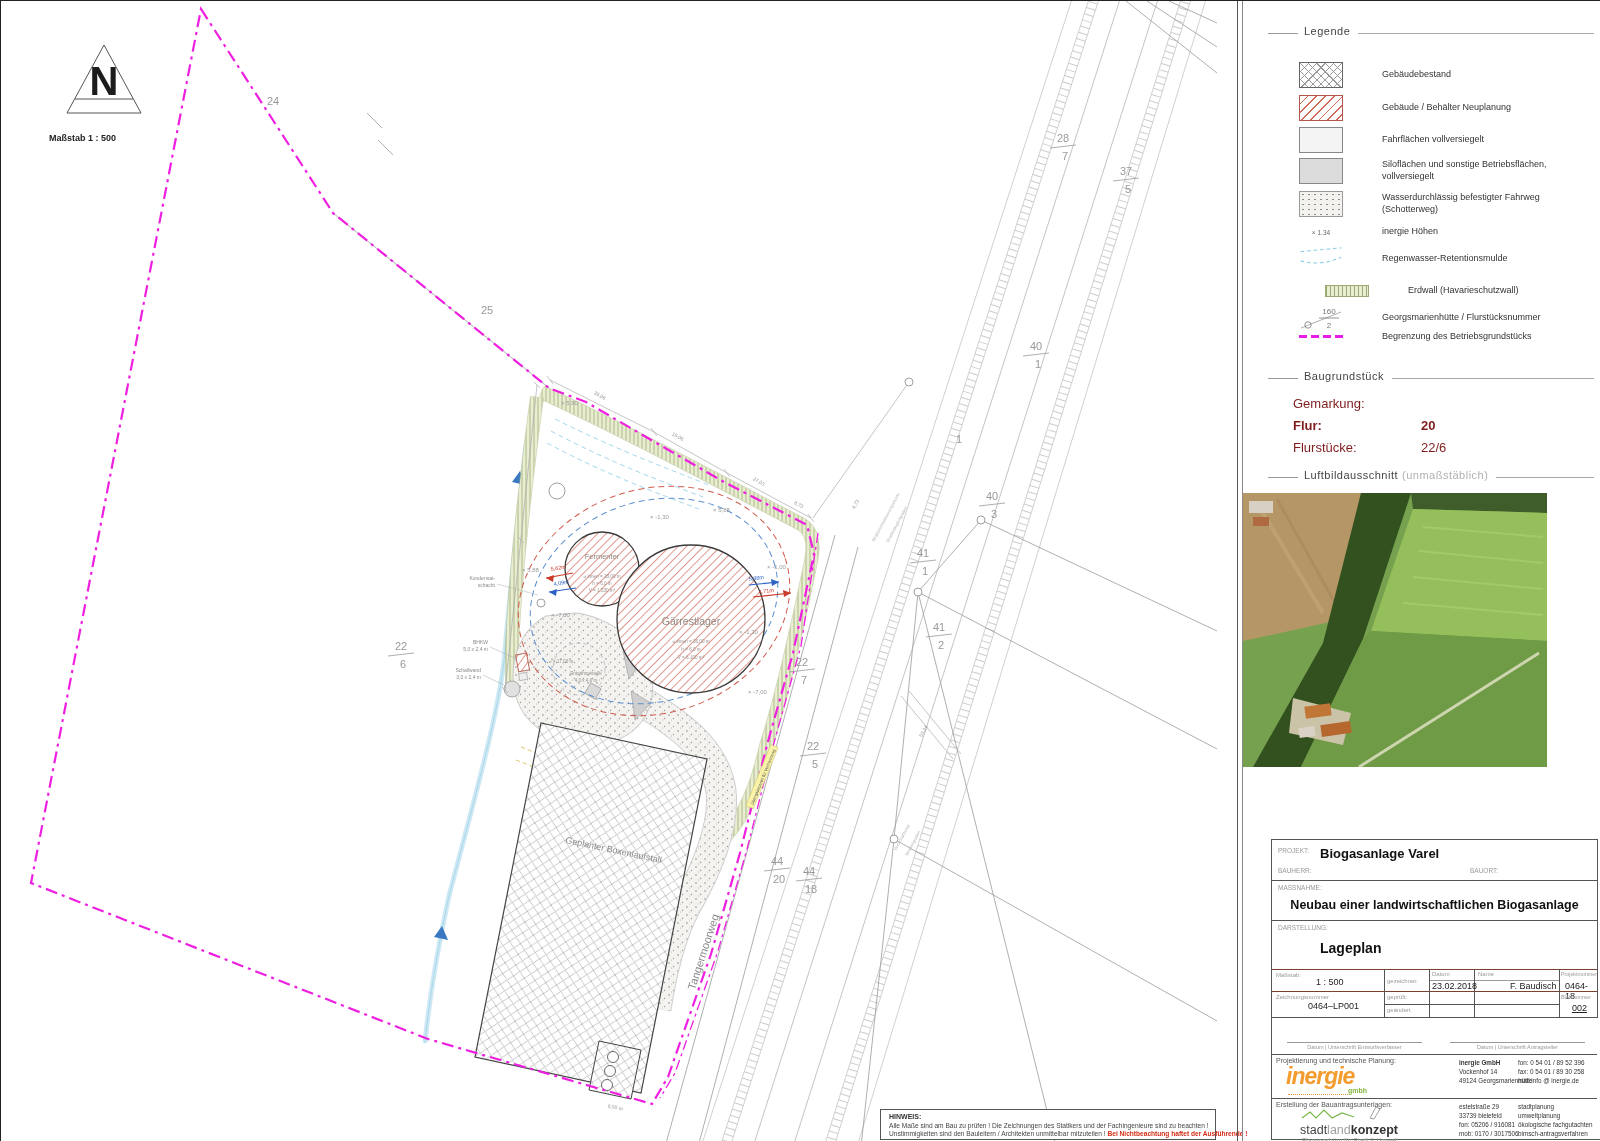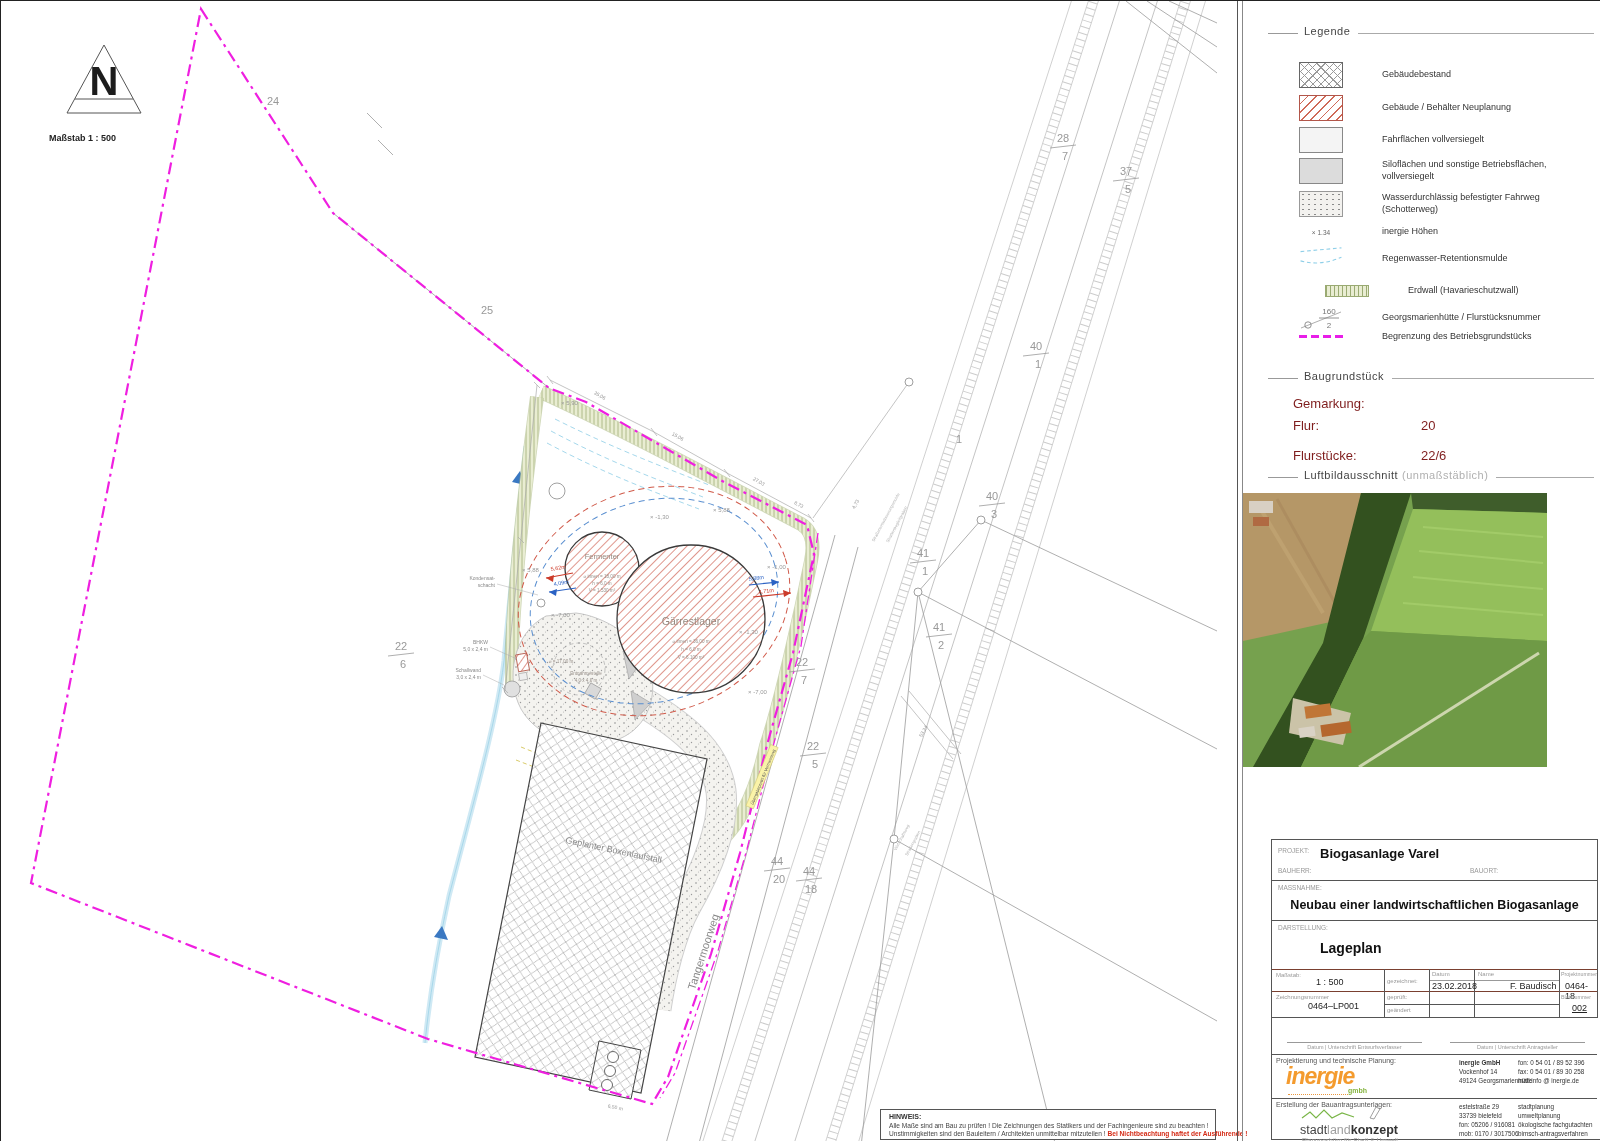--- a/index.html
+++ b/index.html
@@ -397,25 +397,25 @@
 
 <div class="hdr" style="left:1267px;top:369px;width:326px;">
   <span class="stub"></span>
       <span>Baugrundstück</span>
       <span class="line"></span>
 </div>
 <div class="brow" style="left:1292px;top:395px;">
   <span>Gemarkung:</span>
   <span style="margin-left:40px;"></span>
 </div>
-<div class="brow" style="left:1292px;top:417px;">
+<div class="brow" style="left:1292px;top:417px;font-weight:bold;">
   <span>Flur:</span>
   <span style="position:absolute;left:128px;">20</span>
 </div>
-<div class="brow" style="left:1292px;top:439px;margin-top:8px;">
+<div class="brow" style="left:1292px;top:439px;">
   <span>Flurstücke:</span>
   <span style="position:absolute;left:128px;">22/6</span>
 </div>
 
 <div class="hdr" style="left:1267px;top:468px;width:326px;">
   <span class="stub"></span>
       <span>Luftbildausschnitt</span>
   <span class="sub">(unmaßstäblich)</span>
       <span class="line"></span>
 </div>

